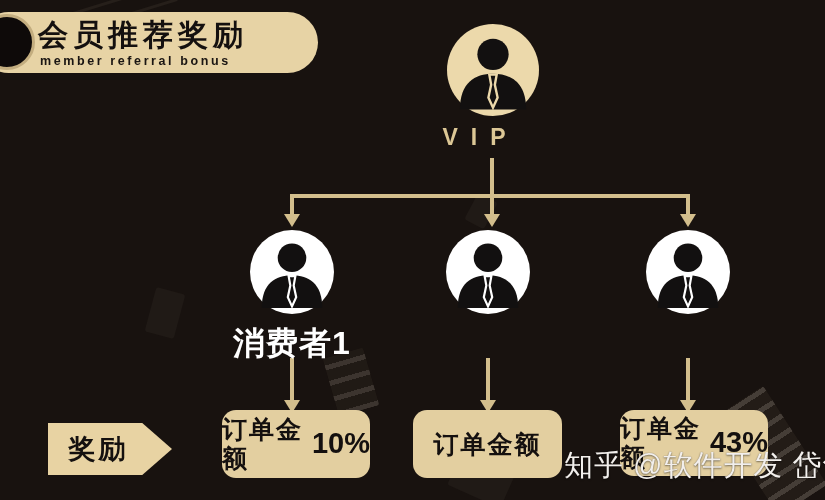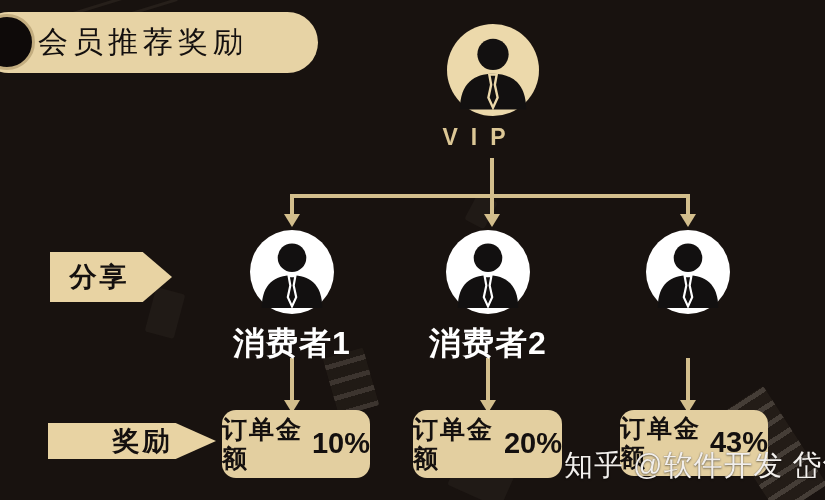--- a/index.html
+++ b/index.html
@@ -19,22 +19,22 @@
   
   .header-pill{
     position:absolute;left:-22px;top:12px;width:340px;height:61px;z-index:5;
     background:#e7d3a5;border-radius:31px;
   }
   .header-circle{
     position:absolute;left:1px;top:2px;width:56px;height:56px;border-radius:50%;
     background:#0e0a09;border:3px solid #c3ad7f;box-sizing:border-box;
   }
   .header-title{
-    position:absolute;left:60px;top:10px;width:270px;
-    font-size:30px;font-weight:normal;color:#14100f;letter-spacing:5px;white-space:nowrap;
+    position:absolute;left:60px;top:3px;width:270px;
+    font-size:30px;font-weight:bold;color:#14100f;letter-spacing:5px;white-space:nowrap;
   }
   .header-subtitle{
     position:absolute;left:62px;top:42px;width:270px;
     font-size:12.5px;font-weight:bold;color:#1a1512;letter-spacing:2.6px;white-space:nowrap;
   }
   
   .avatar{position:absolute;z-index:4;}
   .avatar svg{display:block;width:100%;height:100%;}
   .avatar-gold{--avbg:#ecd9ab;}
   .avatar-white{--avbg:#ffffff;}
@@ -87,20 +87,21 @@
   <div class="deco deco-streak" style="left:70px;top:14px;width:110px;transform:rotate(-17deg);"></div>
   <div class="deco deco-plain" style="left:150px;top:290px;width:30px;height:46px;transform:rotate(15deg);"></div>
   <div class="deco deco-striped" style="left:330px;top:352px;width:42px;height:60px;transform:rotate(-16deg);opacity:.8;"></div>
   <div class="deco deco-plain" style="left:470px;top:196px;width:22px;height:30px;transform:rotate(28deg);"></div>
   <div class="deco deco-plain" style="left:452px;top:462px;width:58px;height:36px;transform:rotate(24deg);"></div>
   <div class="deco deco-striped" style="left:742px;top:392px;width:58px;height:118px;transform:rotate(-33deg);"></div>
 
   <div class="header-pill">
     <div class="header-circle"></div>
     <div class="header-title">会员推荐奖励</div>
+    <div class="header-subtitle">member referral bonus</div>
   </div>
 
   <div class="avatar avatar-gold" style="left:447px;top:24px;width:92px;height:92px;">
     <svg viewBox="0 0 100 100">
       <circle cx="50" cy="50" r="50" fill="var(--avbg)"></circle>
       <circle cx="50" cy="33" r="17" fill="#121010"></circle>
       <path d="M14 93 C14 64 30 54 50 54 C70 54 86 64 86 93 Z" fill="#121010"></path>
       <polygon points="46,55 54,55 52,66 55,80 50,91 45,80 48,66" fill="#121010" stroke="var(--avbg)" stroke-width="2.6"></polygon>
     </svg>
   </div>
@@ -108,25 +109,22 @@
 
   <div class="line" style="left:490px;top:158px;width:4px;height:38px;"></div>
   <div class="line" style="left:290px;top:194px;width:400px;height:4px;"></div>
   <div class="line" style="left:290px;top:194px;width:4px;height:20px;"></div>
   <div class="arrowhead" style="left:284px;top:214px;"></div>
   <div class="line" style="left:490px;top:194px;width:4px;height:20px;"></div>
   <div class="arrowhead" style="left:484px;top:214px;"></div>
   <div class="line" style="left:686px;top:194px;width:4px;height:20px;"></div>
   <div class="arrowhead" style="left:680px;top:214px;"></div>
 
-  <div class="banner" style="left:50px;top:252px;width:122px;height:50px;">
-    <span>分享</span>
-  </div>
 
-  <div class="banner" style="left:48px;top:423px;width:124px;height:36px;padding-left:44px;">
+  <div class="banner" style="left:48px;top:423px;width:124px;height:52px;">
     <span>奖励</span>
   </div>
 
   <div class="avatar avatar-white" style="left:250px;top:230px;width:84px;height:84px;">
     <svg viewBox="0 0 100 100">
       <circle cx="50" cy="50" r="50" fill="var(--avbg)"></circle>
       <circle cx="50" cy="33" r="17" fill="#121010"></circle>
       <path d="M14 93 C14 64 30 54 50 54 C70 54 86 64 86 93 Z" fill="#121010"></path>
       <polygon points="46,55 54,55 52,66 55,80 50,91 45,80 48,66" fill="#121010" stroke="var(--avbg)" stroke-width="2.6"></polygon>
     </svg>
@@ -140,26 +138,24 @@
   </div>
 
   <div class="avatar avatar-white" style="left:446px;top:230px;width:84px;height:84px;">
     <svg viewBox="0 0 100 100">
       <circle cx="50" cy="50" r="50" fill="var(--avbg)"></circle>
       <circle cx="50" cy="33" r="17" fill="#121010"></circle>
       <path d="M14 93 C14 64 30 54 50 54 C70 54 86 64 86 93 Z" fill="#121010"></path>
       <polygon points="46,55 54,55 52,66 55,80 50,91 45,80 48,66" fill="#121010" stroke="var(--avbg)" stroke-width="2.6"></polygon>
     </svg>
   </div>
-  <div class="consumer-label" style="left:403px;">消费者2</div>
   <div class="line" style="left:486px;top:358px;width:4px;height:42px;"></div>
   <div class="arrowhead" style="left:480px;top:400px;"></div>
   <div class="reward-box" style="left:413px;width:149px;">
     <div class="reward-line1">订单金额</div>
-    <div class="reward-line2">20%</div>
   </div>
 
   <div class="avatar avatar-white" style="left:646px;top:230px;width:84px;height:84px;">
     <svg viewBox="0 0 100 100">
       <circle cx="50" cy="50" r="50" fill="var(--avbg)"></circle>
       <circle cx="50" cy="33" r="17" fill="#121010"></circle>
       <path d="M14 93 C14 64 30 54 50 54 C70 54 86 64 86 93 Z" fill="#121010"></path>
       <polygon points="46,55 54,55 52,66 55,80 50,91 45,80 48,66" fill="#121010" stroke="var(--avbg)" stroke-width="2.6"></polygon>
     </svg>
   </div>

